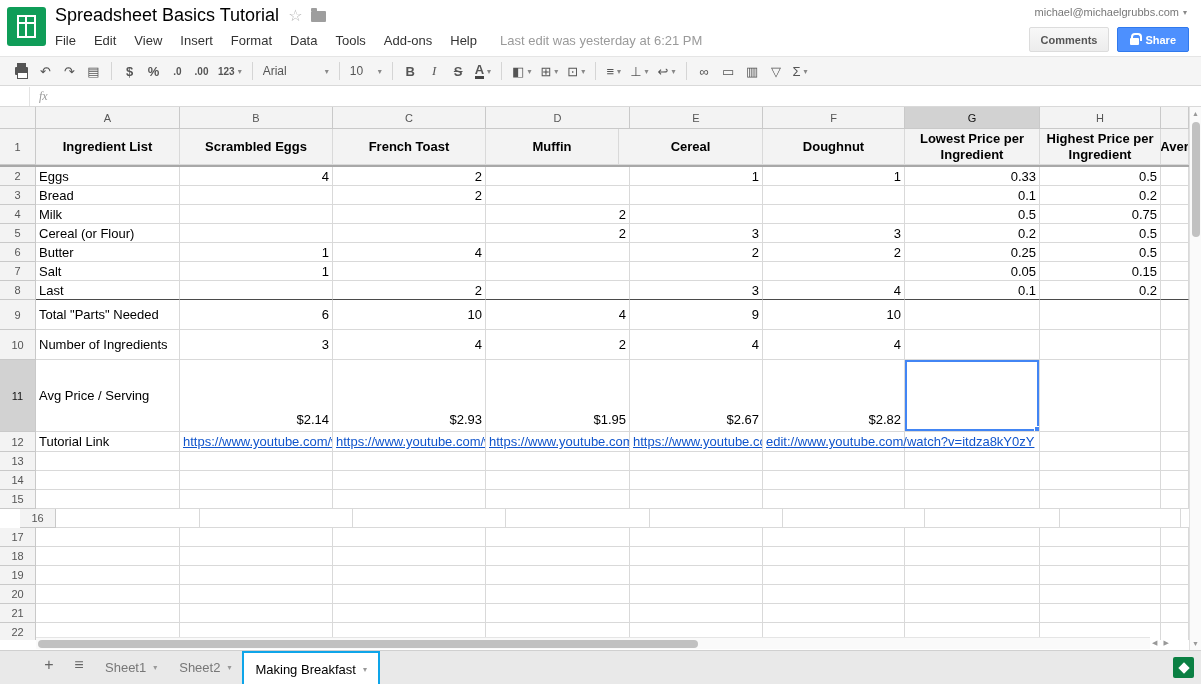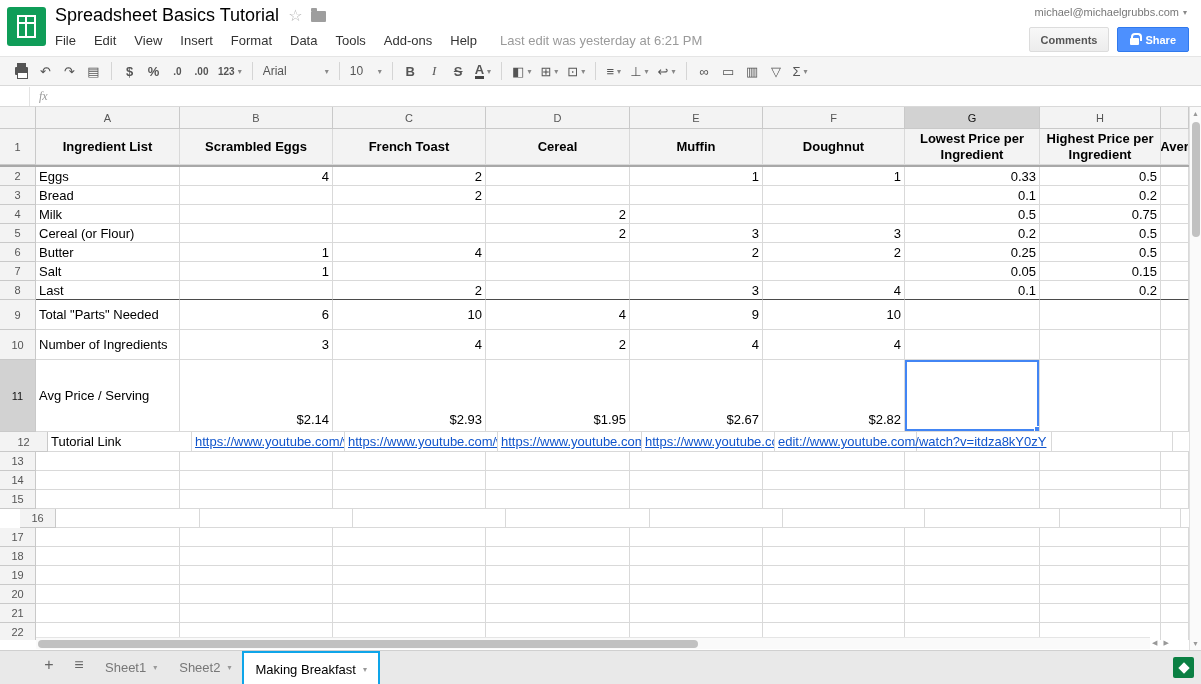--- a/index.html
+++ b/index.html
@@ -237,22 +237,22 @@
       <div class="chead" style="width: 142px;">F</div>
       <div class="chead sel" style="width: 135px;">G</div>
       <div class="chead" style="width: 121px;">H</div>
       <div class="chead" style="width: 28px;"></div>
     </div>
     <div class="grow frozen" style="height: 38px;">
       <div class="rhead" style="width: 36px;">1</div>
       <div class="cell c-hdr" style="width: 144px;">Ingredient List</div>
       <div class="cell c-hdr" style="width: 153px;">Scrambled Eggs</div>
       <div class="cell c-hdr" style="width: 153px;">French Toast</div>
+      <div class="cell c-hdr" style="width: 133px;">Muffin</div>
       <div class="cell c-hdr" style="width: 144px;">Cereal</div>
-      <div class="cell c-hdr" style="width: 133px;">Muffin</div>
       <div class="cell c-hdr" style="width: 142px;">Doughnut</div>
       <div class="cell c-hdr" style="width: 135px;">Lowest Price per Ingredient</div>
       <div class="cell c-hdr" style="width: 121px;">Highest Price per Ingredient</div>
       <div class="cell c-hdr" style="width: 28px;">Aver</div>
     </div>
     <div class="grow" style="height: 19px;">
       <div class="rhead" style="width: 36px;">2</div>
       <div class="cell" style="width: 144px;">Eggs</div>
       <div class="cell c-num" style="width: 153px;">4</div>
       <div class="cell c-num" style="width: 153px;">2</div>
@@ -365,21 +365,21 @@
       <div class="cell c-num c-bot" style="width: 153px;">$2.14</div>
       <div class="cell c-num c-bot" style="width: 153px;">$2.93</div>
       <div class="cell c-num c-bot" style="width: 144px;">$1.95</div>
       <div class="cell c-num c-bot" style="width: 133px;">$2.67</div>
       <div class="cell c-num c-bot" style="width: 142px;">$2.82</div>
       <div class="cell c-bot c-sel" style="width: 135px;"></div>
       <div class="cell c-bot" style="width: 121px;"></div>
       <div class="cell c-bot" style="width: 28px;"></div>
     </div>
     <div class="grow" style="height: 20px;">
-      <div class="rhead" style="width: 48px;">12</div>
+      <div class="rhead" style="width: 36px;">12</div>
       <div class="cell" style="width: 144px;">Tutorial Link</div>
       <div class="cell c-link" style="width: 153px;">https://www.youtube.com/wa</div>
       <div class="cell c-link" style="width: 153px;">https://www.youtube.com/wa</div>
       <div class="cell c-link" style="width: 144px;">https://www.youtube.com/w</div>
       <div class="cell c-link" style="width: 133px;">https://www.youtube.com</div>
       <div class="cell c-link c-ovf" style="width: 142px;">edit://www.youtube.com/watch?v=itdza8kY0zY</div>
       <div class="cell" style="width: 135px;"></div>
       <div class="cell" style="width: 121px;"></div>
       <div class="cell" style="width: 28px;"></div>
     </div>

